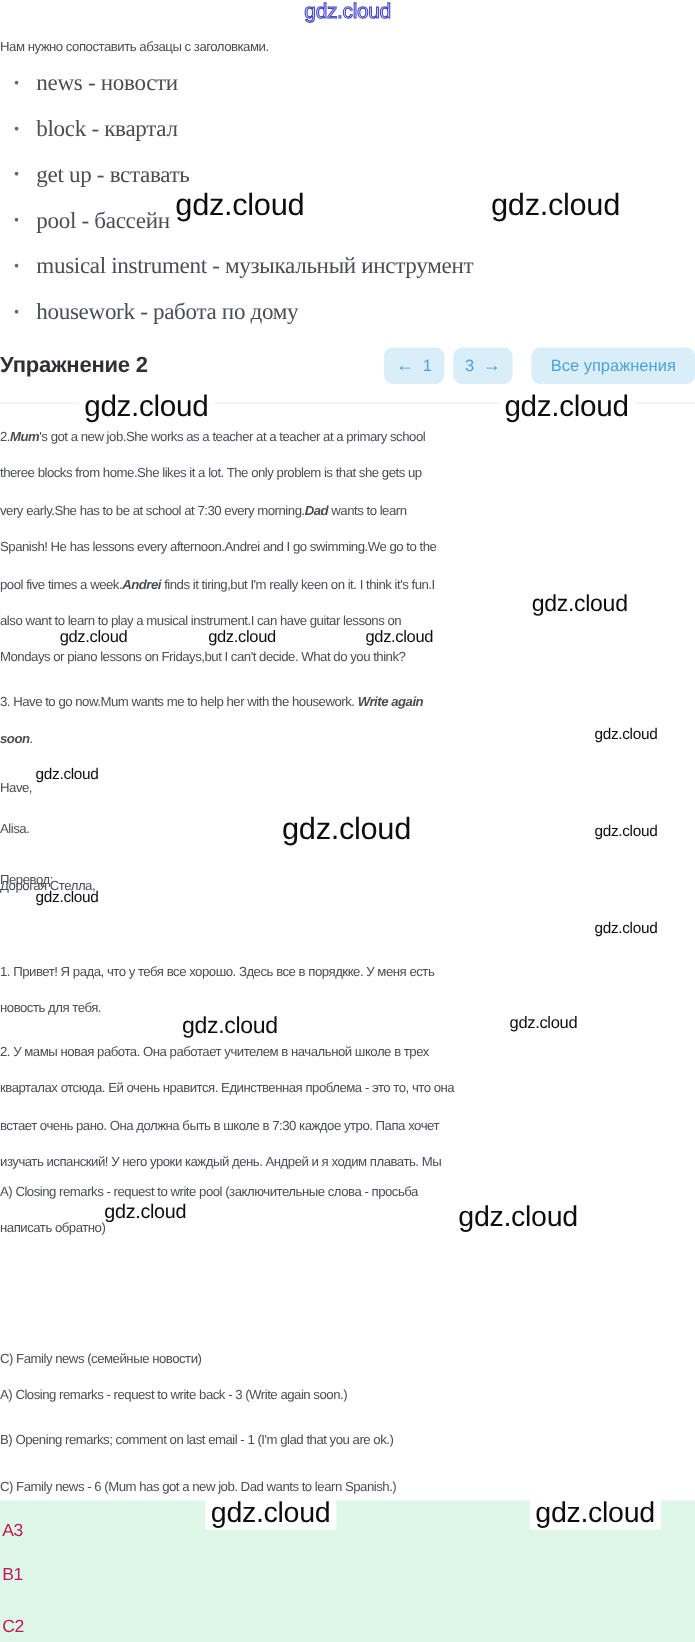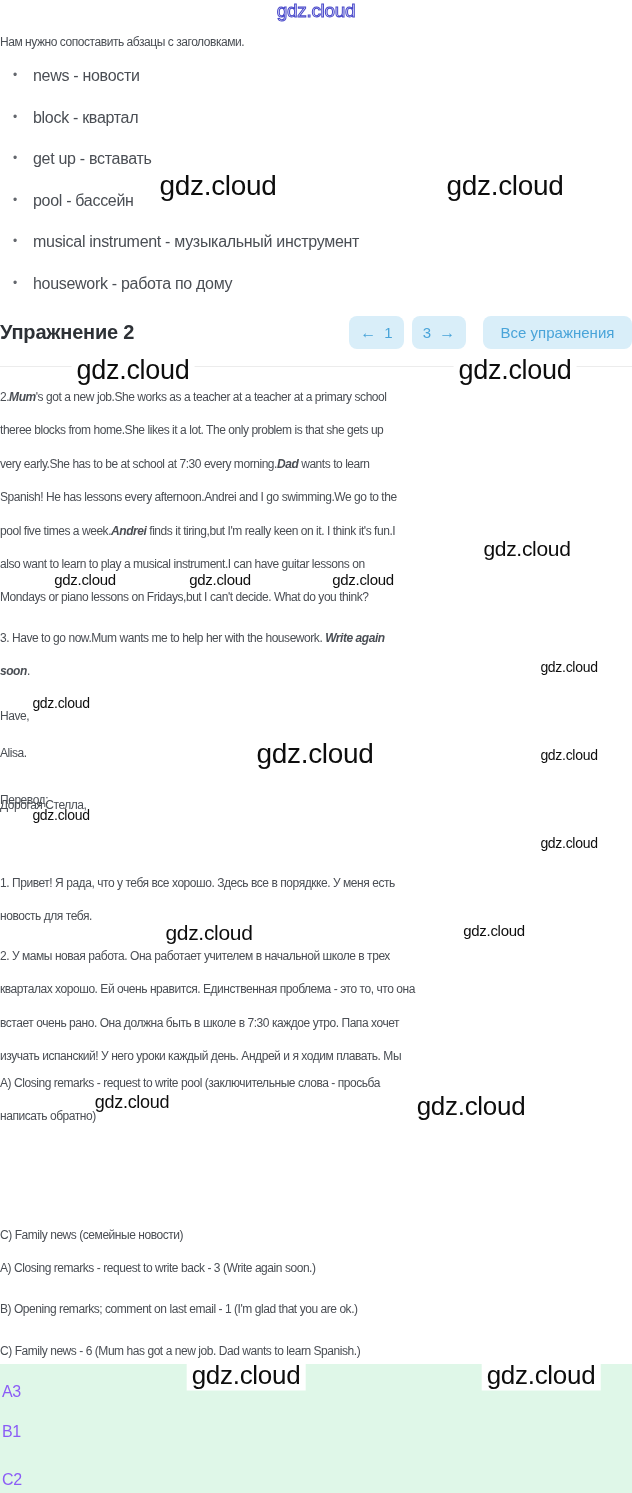--- a/index.html
+++ b/index.html
@@ -16,21 +16,21 @@
   .line {
     line-height:33.4px; font-size:12px; letter-spacing:-0.45px;
     white-space:nowrap; color:var(--body-text,#4a4e54);
   }
   .line b { font-weight:700;font-style:italic; }
 
   
   .vocab { position:absolute; top:62px; left:0; right:0; list-style:none; }
   .vocab li { height:41.6px; padding-top:4px; display:flex; align-items:flex-start; }
   .vocab .dot { width:20px; margin-left:13px; font-size:12px; line-height:19px; color:#63676d; }
-  .vocab .vtxt { font-size:16px; line-height:19px; letter-spacing:-0.3px; }
+  .vocab .vtxt { font-size:21px; line-height:19px; letter-spacing:-0.3px;font-family:Liberation Serif, serif; }
 
   
   .ex-header { position:absolute; top:314px; left:0; width:632px; height:36px; }
   .ex-title { position:absolute; left:0; top:0; font-size:20px; line-height:36px;
               font-weight:700; color:#2d3136; letter-spacing:-0.2px; }
   .nav-btn {
     position:absolute; top:2px; height:33px; border:none; border-radius:8px;
     background:var(--button-bg,#d9eef9); color:var(--accent-blue,#49a4d9);
     font-family:inherit; font-size:15px; font-weight:500; cursor:pointer;
     display:flex; align-items:center; justify-content:center; gap:8px;
@@ -39,21 +39,21 @@
   .btn-next { left:412px; width:54px; }
   .btn-all  { left:483px; width:149px; }
   .nav-btn .arr { font-size:16px; line-height:1; }
 
   .divider { position:absolute; top:366px; left:0; width:632px; height:1px; background:#ececec; }
 
   
   .answers-box { position:absolute; top:1364px; left:0; width:632px; height:129px;
                  background:var(--answers-bg,#dff7e8); }
   .ans { position:absolute; left:2px; font-size:16px; letter-spacing:-0.3px;
-         color:#8b5cf6; line-height:19px; }
+         color:#be185d; line-height:19px; }
 
   
   .wm { position:absolute; transform:translate(-50%,-50%); font-weight:400;
         white-space:nowrap; letter-spacing:-0.3px; z-index:5; }
   .wm-solid { color:var(--watermark-solid,#0d0d0d); }
   .wm-bg { background:#fff; padding:0 5px; }
   .wm-outline { color:#e9e9fb; -webkit-text-stroke:1px var(--watermark-outline,#4747c9); }
 </style>
 </head>
 <body>
@@ -127,21 +127,21 @@
 
   <div class="abs line" style="top:789px">Дорогая Стелла,</div>
 
   <div class="abs" style="top:867px">
       <div class="line"><span>1. Привет! Я рада, что у тебя все хорошо. Здесь все в порядкке. У меня есть</span></div>
       <div class="line"><span>новость для тебя.</span></div>
     </div>
 
   <div class="abs" style="top:940px">
       <div class="line"><span>2. У мамы новая работа. Она работает учителем в начальной школе в трех</span></div>
-      <div class="line"><span>кварталах хорошо. Ей очень нравится. Единственная проблема - это то, что она</span></div>
+      <div class="line"><span>кварталах отсюда. Ей очень нравится. Единственная проблема - это то, что она</span></div>
       <div class="line"><span>встает очень рано. Она должна быть в школе в 7:30 каждое утро. Папа хочет</span></div>
       <div class="line"><span>изучать испанский! У него уроки каждый день. Андрей и я ходим плавать. Мы</span></div>
     </div>
 
   <div class="abs" style="top:1067px">
       <div class="line"><span>A) Closing remarks - request to write pool (заключительные слова - просьба</span></div>
       <div class="line"><span>написать обратно)</span></div>
     </div>
 
 

